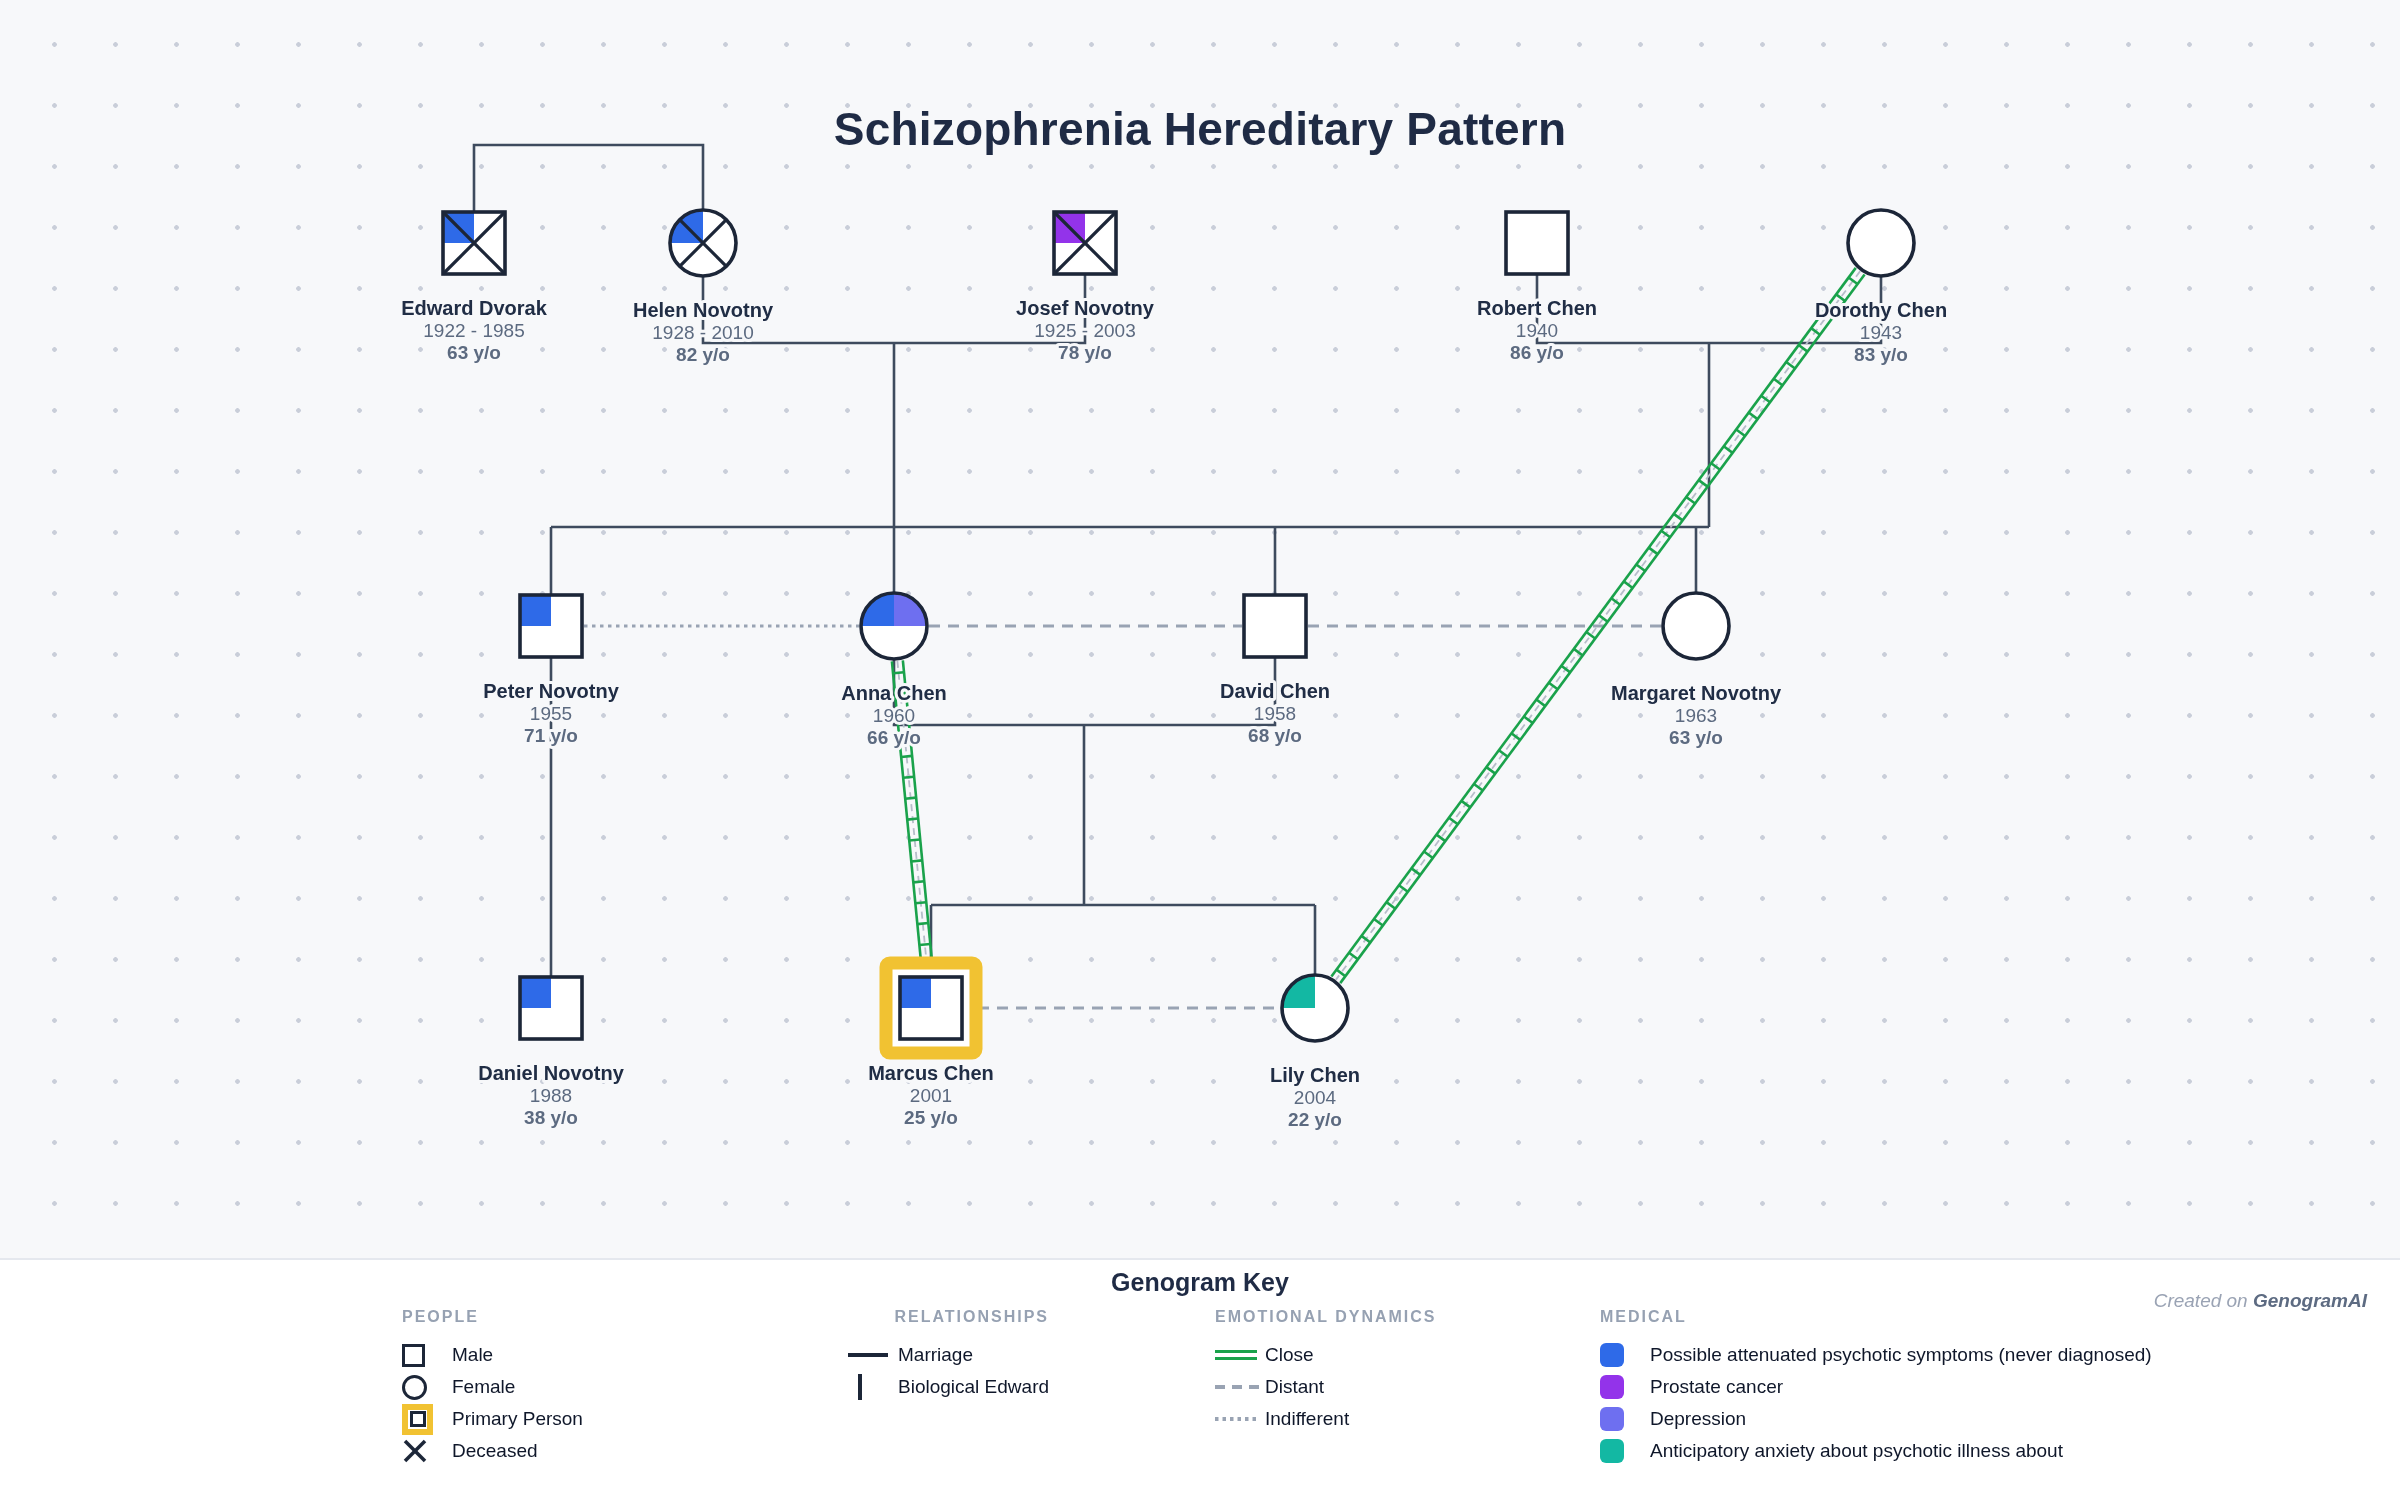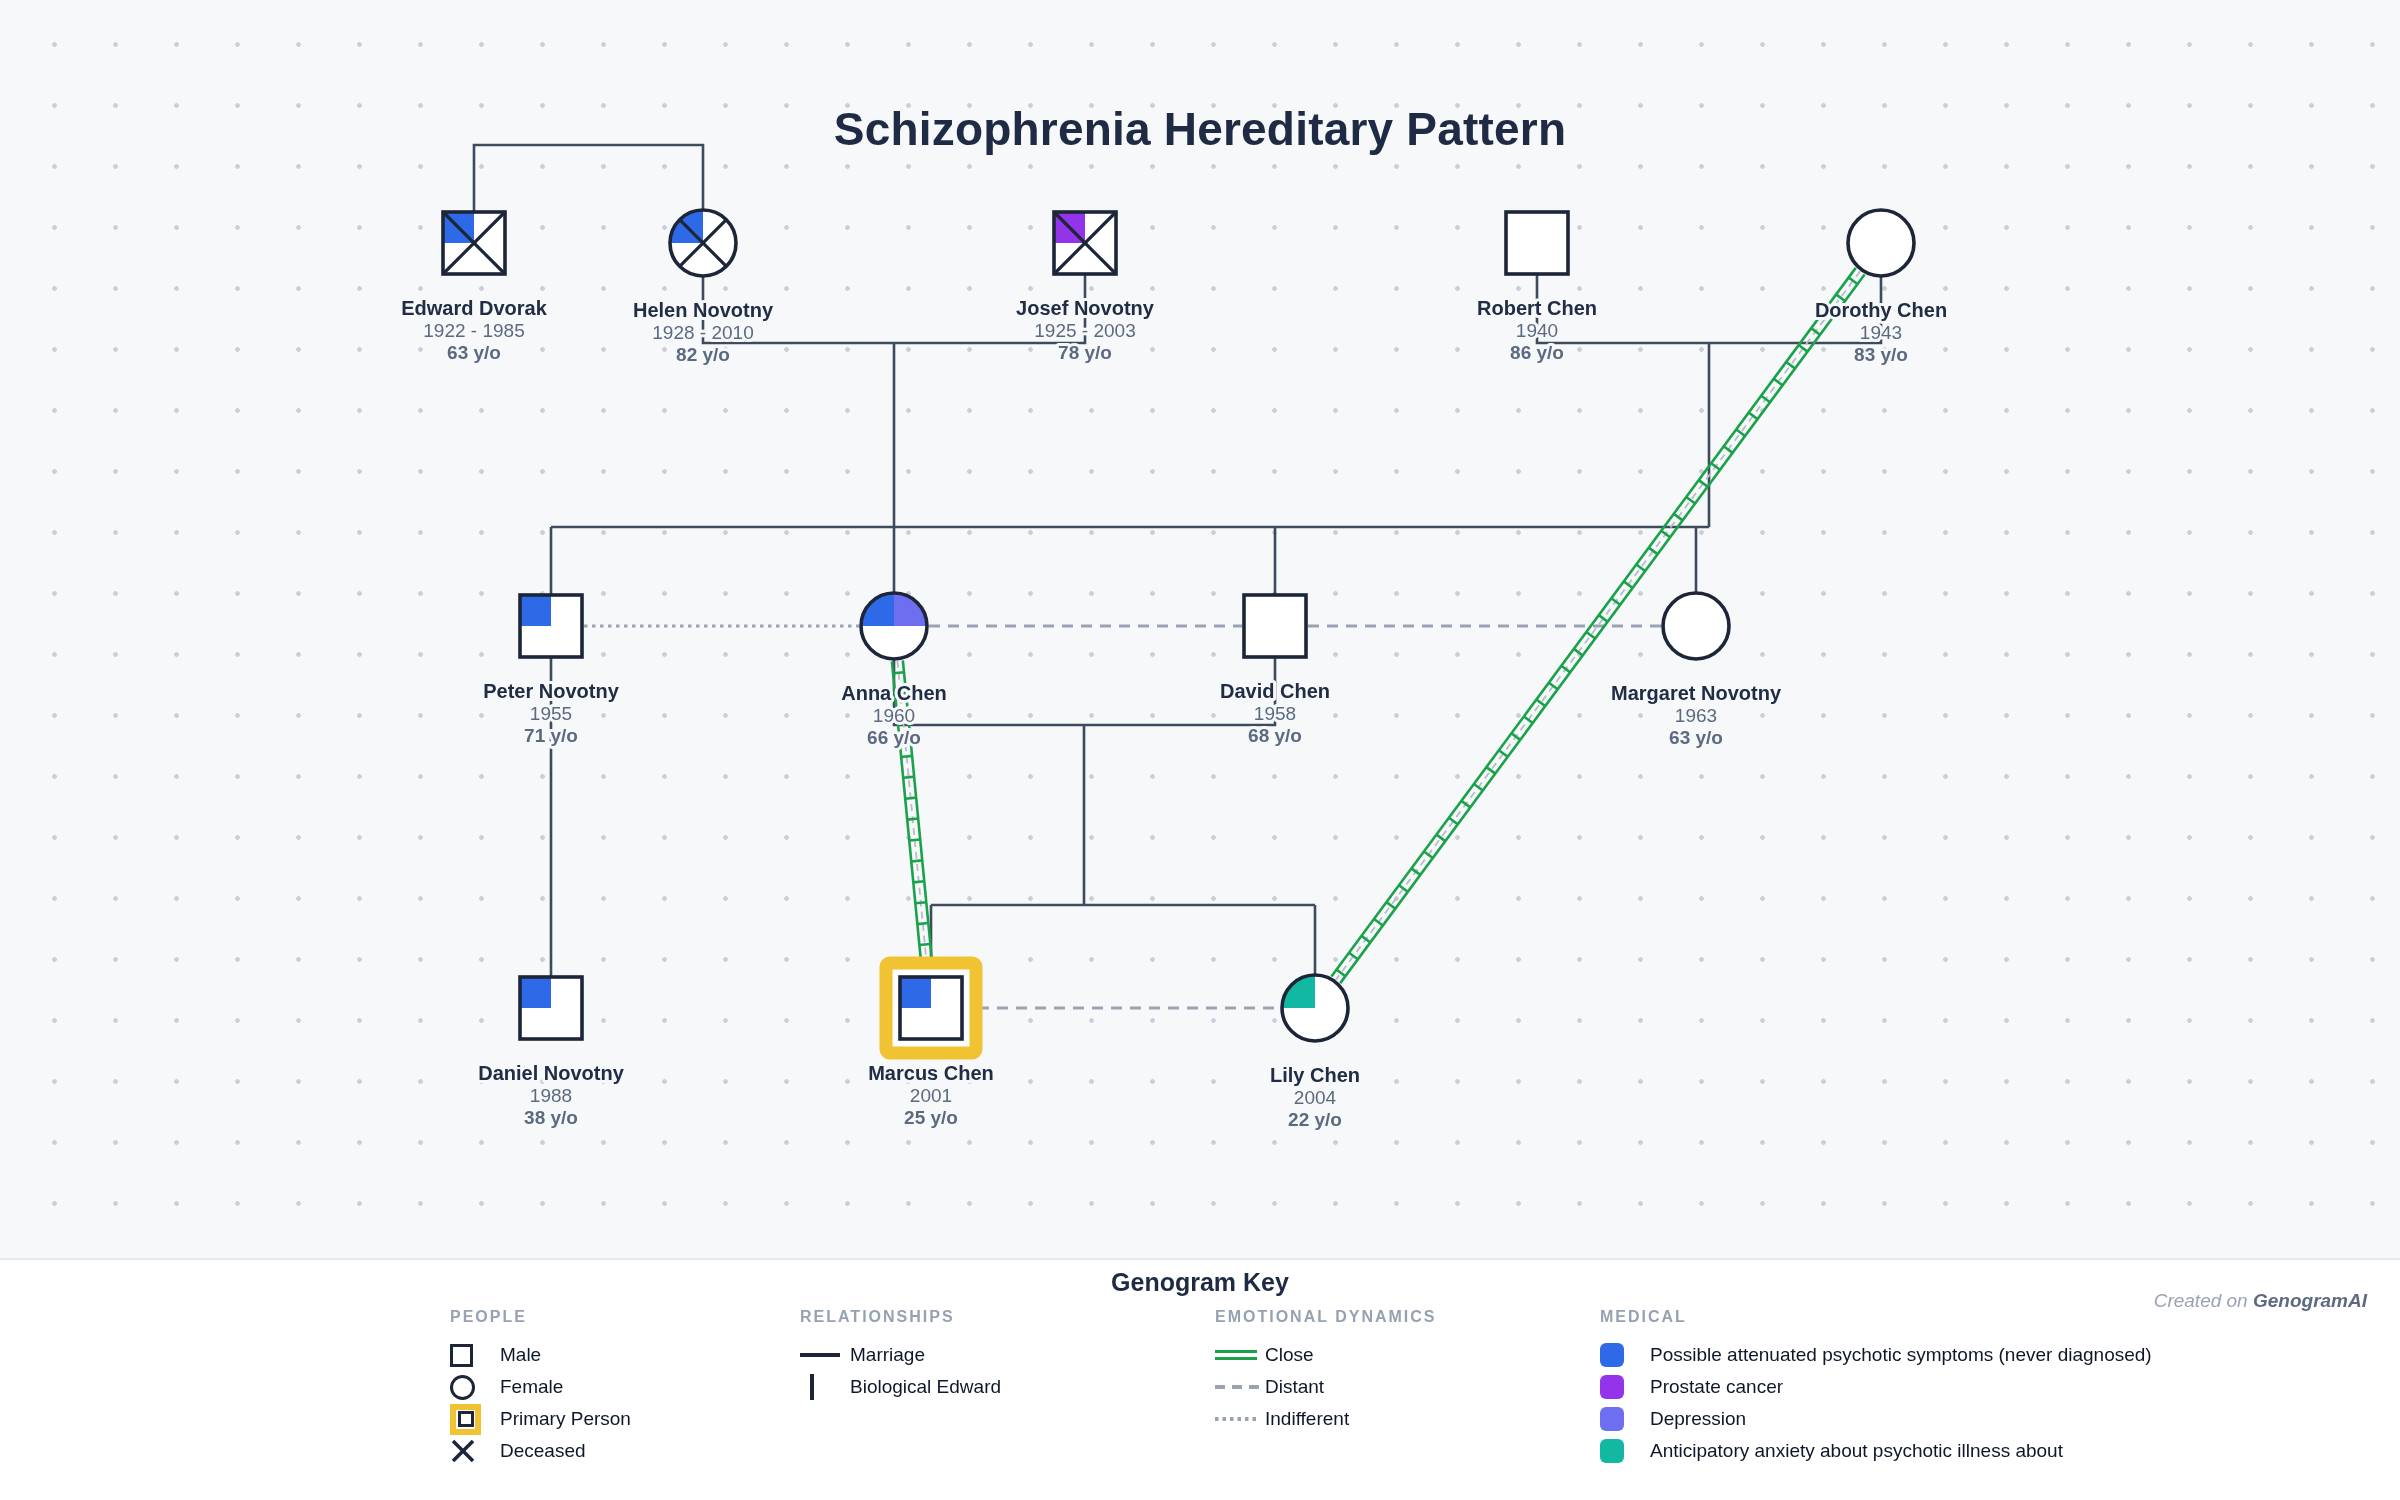--- a/index.html
+++ b/index.html
@@ -256,21 +256,21 @@
             <text text-anchor="middle" x="1315" paint-order="stroke" stroke="#f7f8fa" stroke-width="6" stroke-linejoin="round" y="1126" fill="#5c6a80" font-size="19" font-weight="bold">22 y/o</text>
           </g>
         </g>
       </svg>
     <div class="chart-title">Schizophrenia Hereditary Pattern</div>
   </div>
   <div class="key-panel">
     <div class="key-title">Genogram Key</div>
     <div class="credit"><span>Created on </span><span class="brand">GenogramAI</span></div>
     <div id="key-columns">
-        <div class="key-col" style="left: 402px; margin-left: 48px;">
+        <div class="key-col" style="left: 402px;">
           <div class="key-header">PEOPLE</div>
           <div class="key-row">
             <div class="key-icon">
               <div class="sw-male"></div>
             </div>
             <div class="key-label">Male</div>
           </div>
           <div class="key-row">
             <div class="key-icon">
               <div class="sw-female"></div>
@@ -288,21 +288,21 @@
           <div class="key-row">
             <div class="key-icon">
               <svg width="26" height="26">
                 <line x1="3" y1="3" x2="23" y2="23" stroke="#1c2638" stroke-width="3.5"></line>
                 <line x1="23" y1="3" x2="3" y2="23" stroke="#1c2638" stroke-width="3.5"></line>
               </svg>
             </div>
             <div class="key-label">Deceased</div>
           </div>
         </div>
-        <div class="key-col" style="left: 800px;">
+        <div class="key-col" style="left: 848px; text-align: right;">
           <div class="key-header">RELATIONSHIPS</div>
           <div class="key-row">
             <div class="key-icon">
               <div class="sw-bar"></div>
             </div>
             <div class="key-label">Marriage</div>
           </div>
           <div class="key-row">
             <div class="key-icon">
               <div class="sw-vbar"></div>

